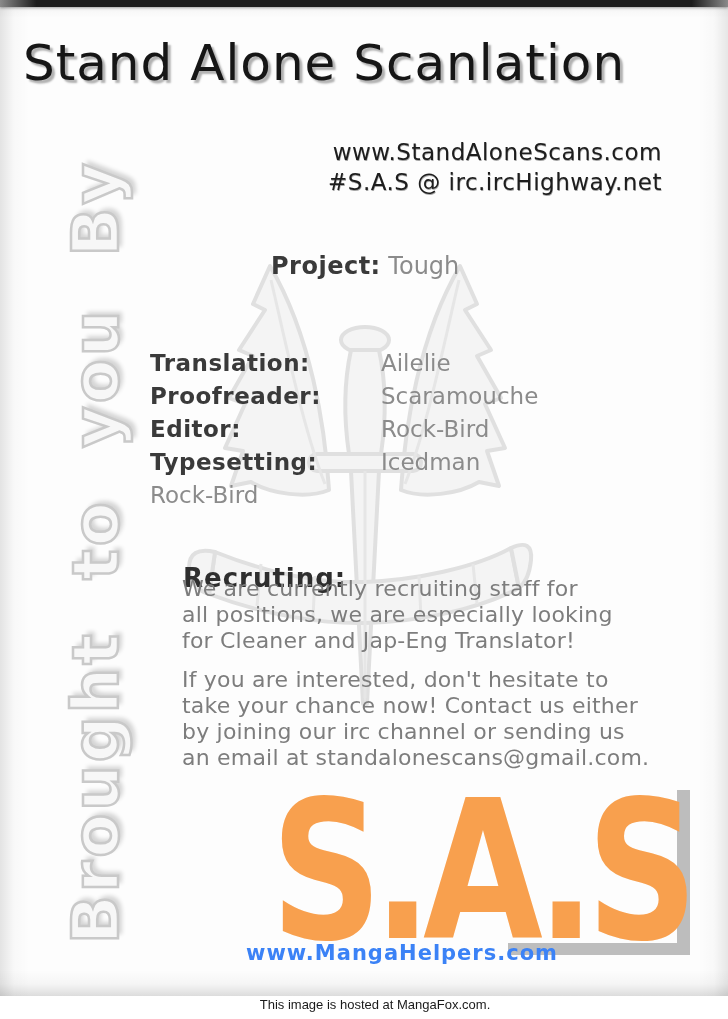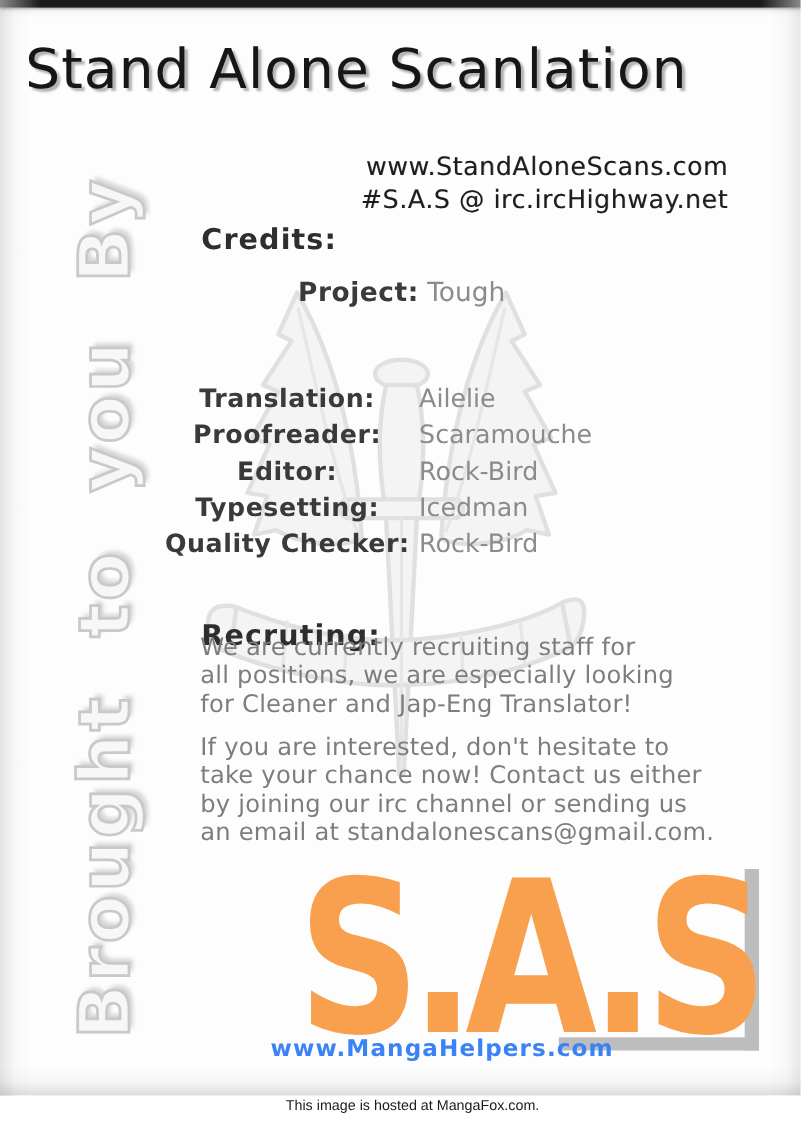--- a/index.html
+++ b/index.html
@@ -99,21 +99,21 @@
   }
   .credit-row {
     display: grid;
     grid-template-columns: 222px auto;
     column-gap: 9px;
     height: 33px;
     font-size: 23px;
     align-items: baseline;
     white-space: nowrap;
   }
-  .credit-row .credit-label { text-align: center; }
+  .credit-row .credit-label { text-align: left; }
   .body-paragraph {
     position: absolute;
     left: 182px;
     width: 510px;
     font-size: 22px;
     line-height: 26px;
     color: #7d7d7d;
     white-space: pre-line;
     letter-spacing: 0.2px;
   }
@@ -206,21 +206,20 @@
   </svg>
 
   <div class="side-banner">Brought to you By</div>
 
   <div class="page-title">Stand Alone Scanlation</div>
   <div class="header-contact">
     <div>www.StandAloneScans.com</div>
     <div>#S.A.S @ irc.ircHighway.net</div>
   </div>
 
-  <div class="section-heading credits-heading">Credits:</div>
 
   <div class="project-line">
     <span class="credit-label">Project:</span>
     <span> </span>
     <span class="credit-value">Tough</span>
   </div>
 
   <div class="credits-list">
     <div class="credit-row">
       <span class="credit-label">Translation:</span>
@@ -232,21 +231,20 @@
     </div>
     <div class="credit-row">
       <span class="credit-label">Editor:</span>
       <span class="credit-value">Rock-Bird</span>
     </div>
     <div class="credit-row">
       <span class="credit-label">Typesetting:</span>
       <span class="credit-value">Icedman</span>
     </div>
     <div class="credit-row">
-      <span class="credit-label">Quality Checker:</span>
       <span class="credit-value">Rock-Bird</span>
     </div>
   </div>
 
   <div class="section-heading recruiting-heading">Recruting:</div>
   <div class="body-paragraph paragraph-2">If you are interested, don't hesitate to
 take your chance now! Contact us either
 by joining our irc channel or sending us
 an email at standalonescans@gmail.com.</div>
   <div class="body-paragraph paragraph-1">We are currently recruiting staff for

